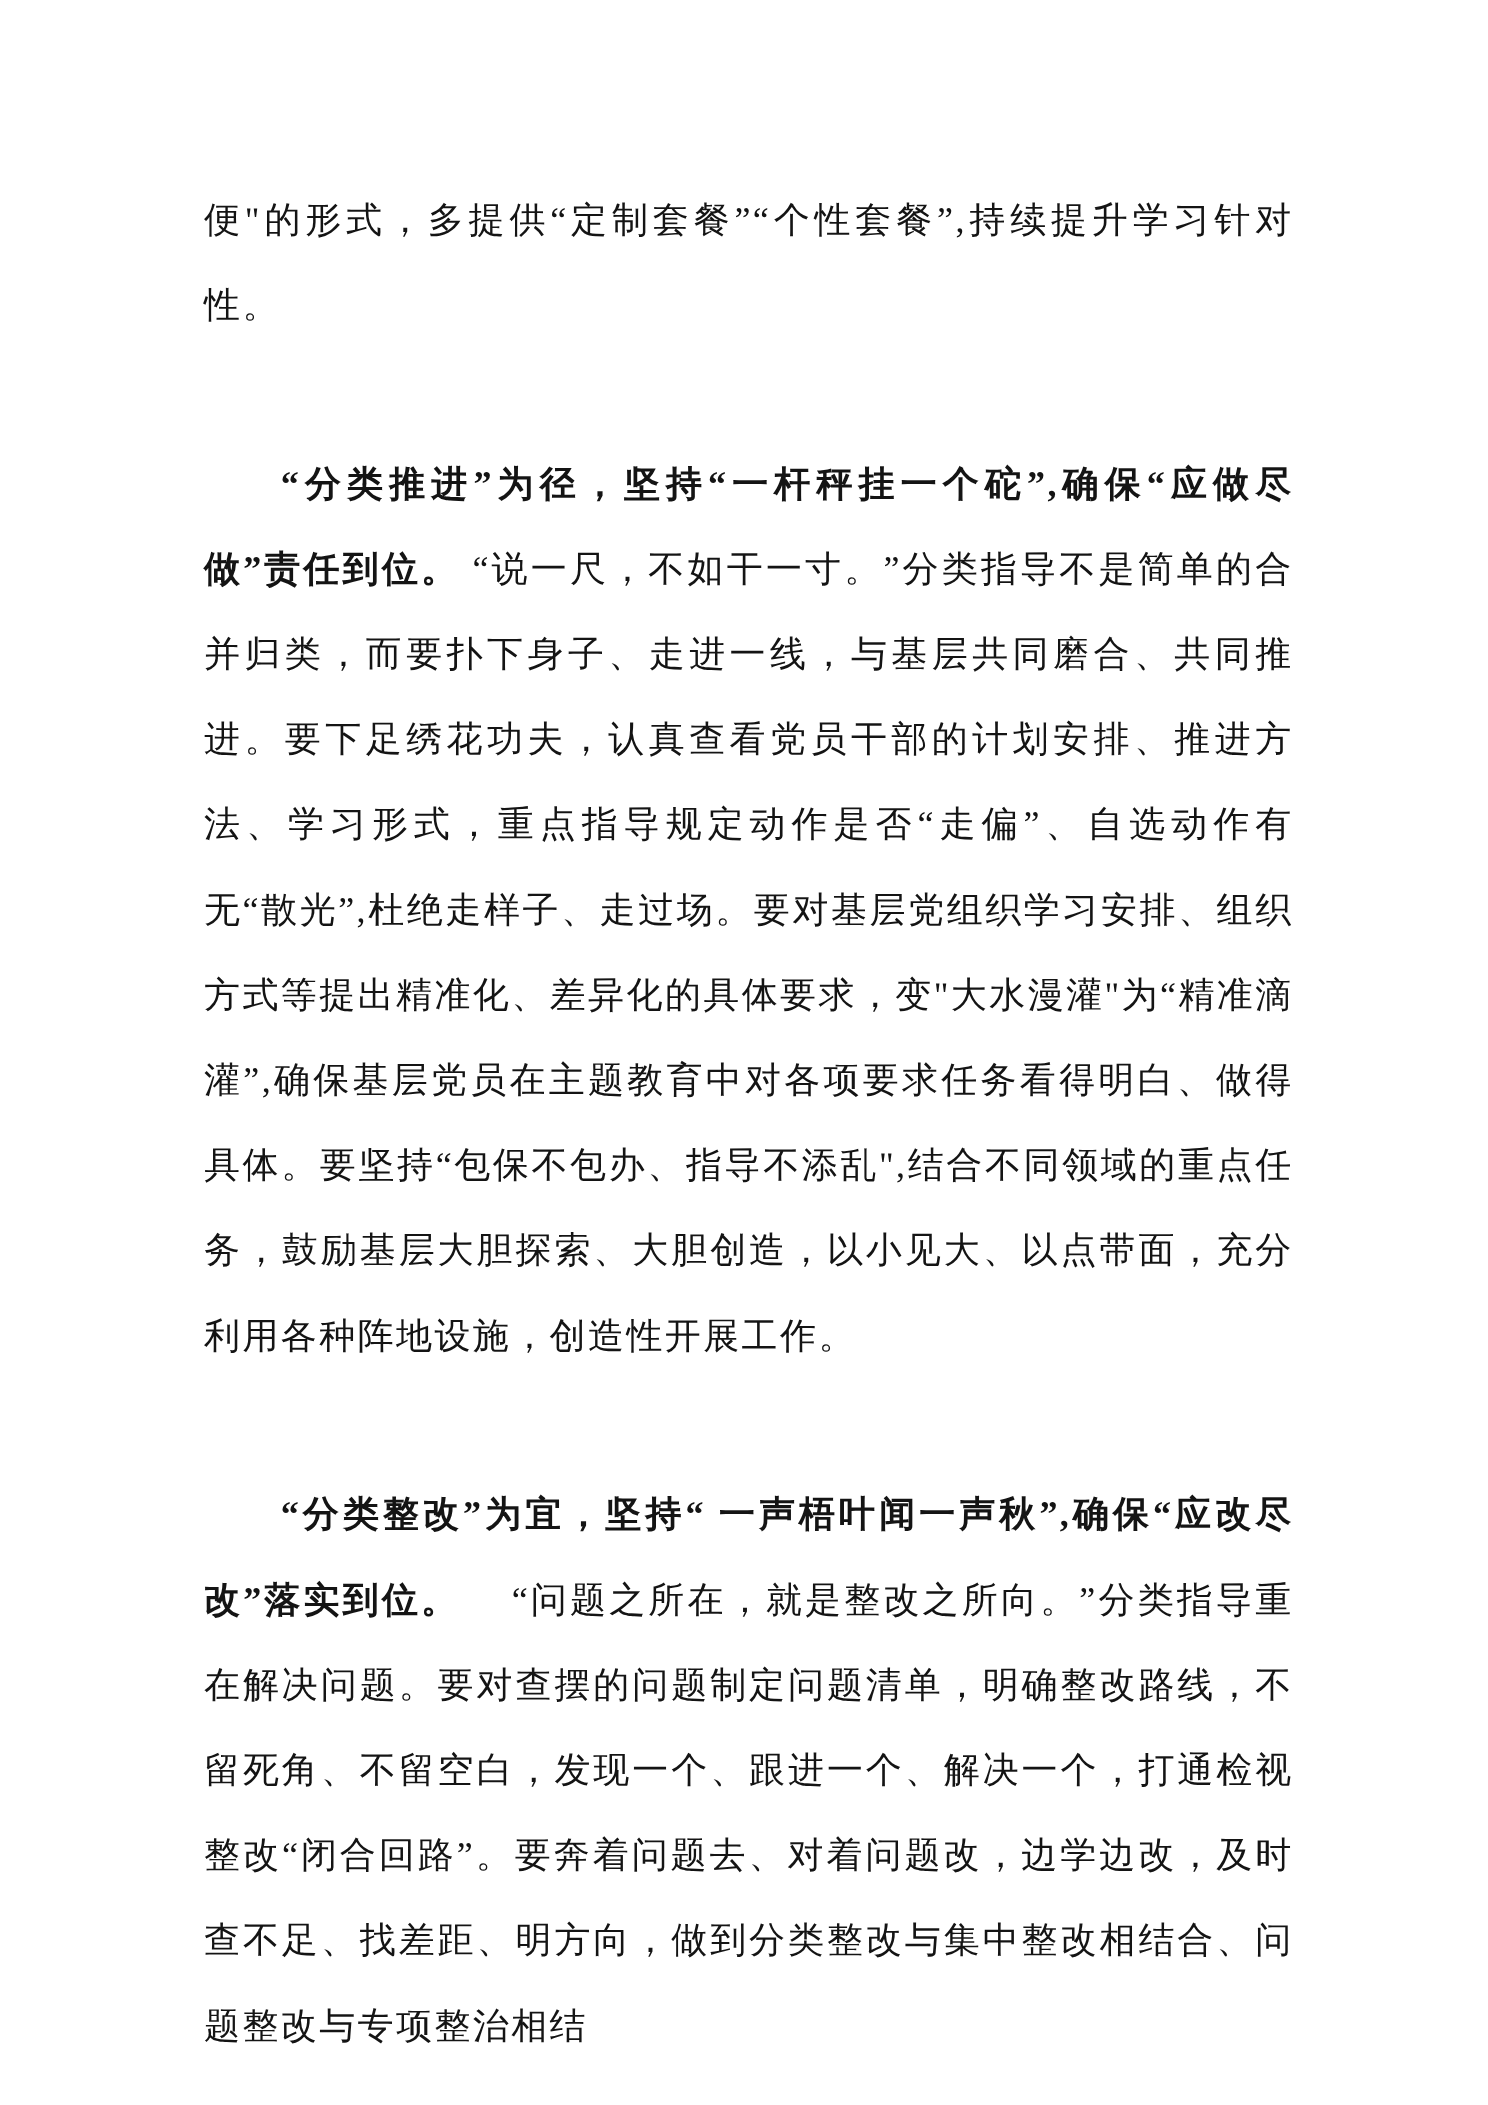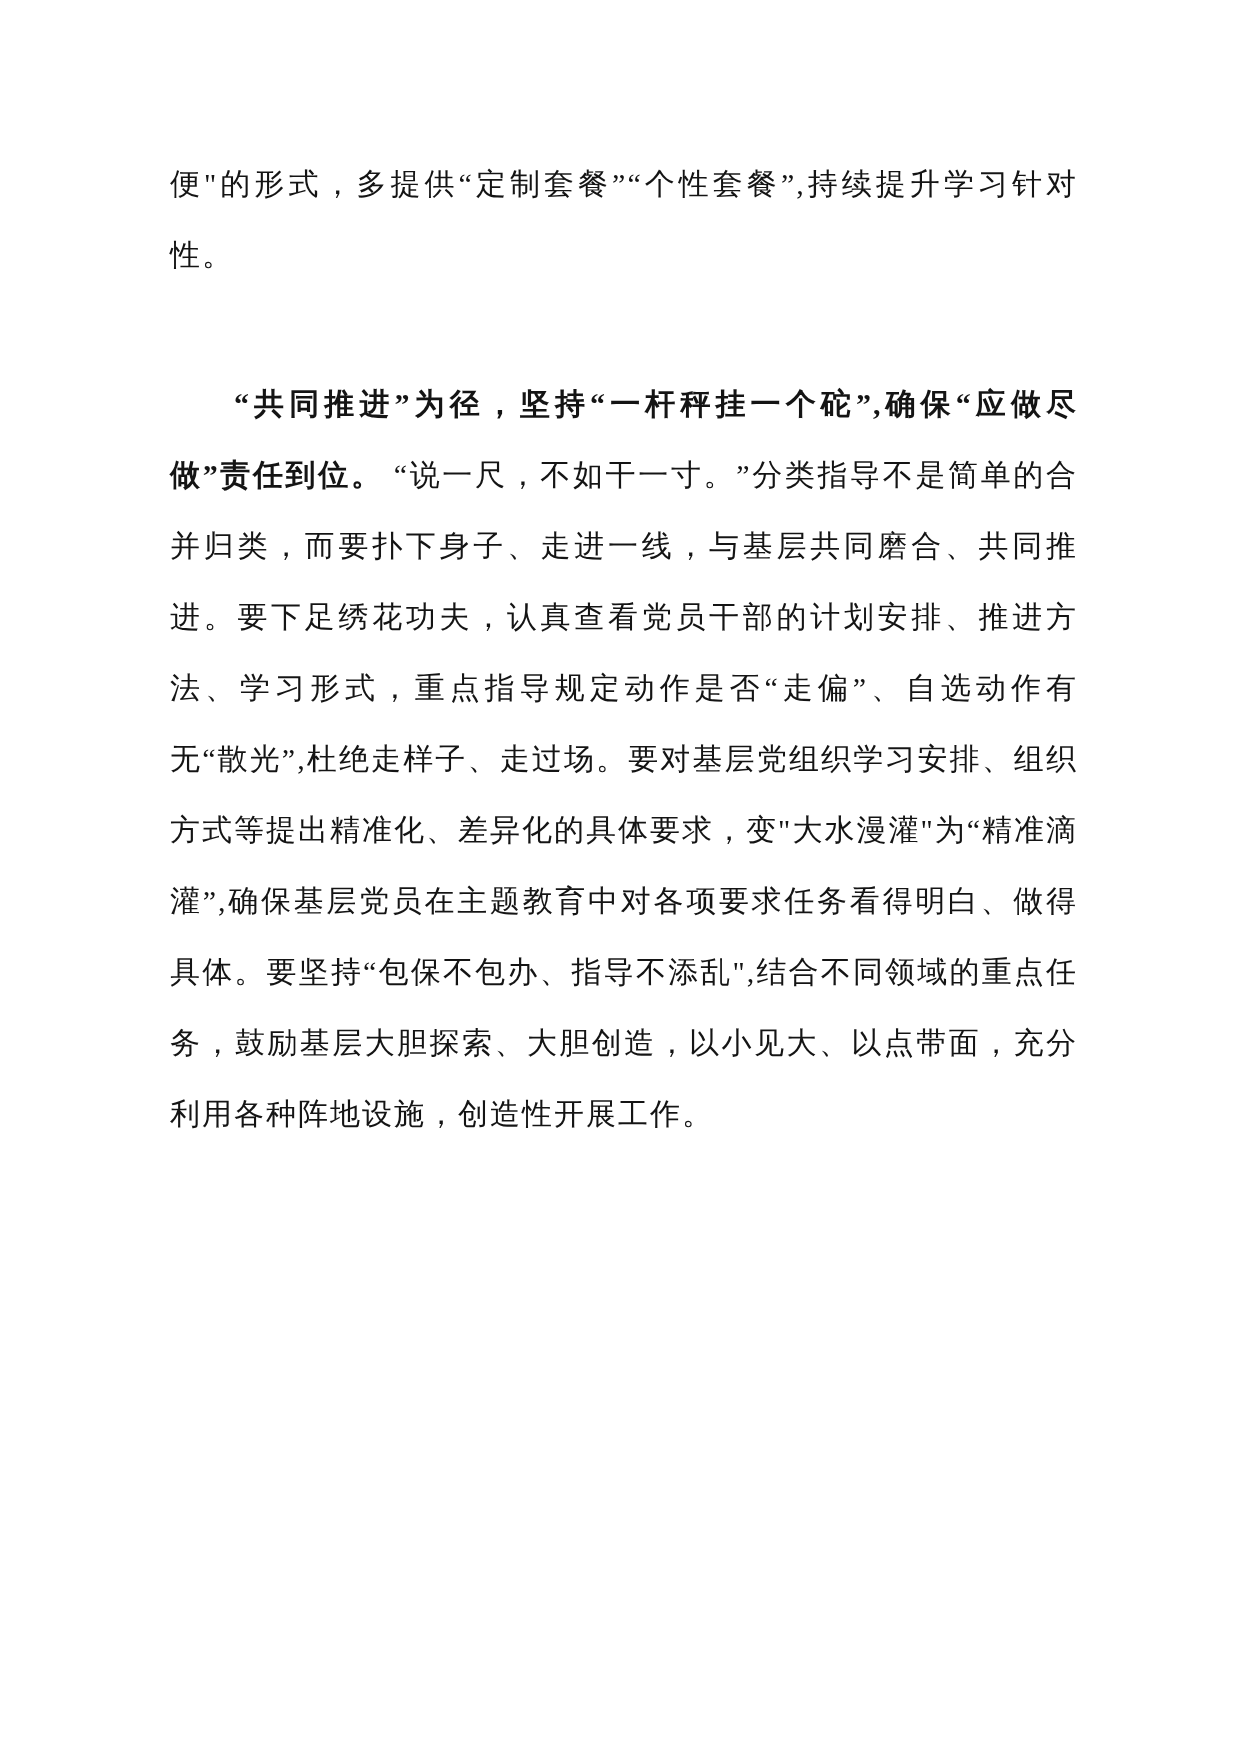--- a/index.html
+++ b/index.html
@@ -44,18 +44,22 @@
 </head>
 <body>
 
 <div class="page">
 
   <p class="para">
     <span class="body-text">便"的形式，多提供“定制套餐”“个性套餐”,持续提升学习针对性。</span>
   </p>
 
   <p class="para indent">
-    <span class="lead">“共同推进”为径，坚持“一杆秤挂一个砣”,确保“应做尽做”责任到位。</span>
+    <span class="lead">“分类推进”为径，坚持“一杆秤挂一个砣”,确保“应做尽做”责任到位。</span>
     <span class="body-text">“说一尺，不如干一寸。”分类指导不是简单的合并归类，而要扑下身子、走进一线，与基层共同磨合、共同推进。要下足绣花功夫，认真查看党员干部的计划安排、推进方法、学习形式，重点指导规定动作是否“走偏”、自选动作有无“散光”,杜绝走样子、走过场。要对基层党组织学习安排、组织方式等提出精准化、差异化的具体要求，变"大水漫灌"为“精准滴灌”,确保基层党员在主题教育中对各项要求任务看得明白、做得具体。要坚持“包保不包办、指导不添乱",结合不同领域的重点任务，鼓励基层大胆探索、大胆创造，以小见大、以点带面，充分利用各种阵地设施，创造性开展工作。</span>
   </p>
 
+  <p class="para indent">
+    <span class="lead">“分类整改”为宜，坚持“ 一声梧叶闻一声秋”,确保“应改尽改”落实到位。</span>
+    <span class="body-text">　“问题之所在，就是整改之所向。”分类指导重在解决问题。要对查摆的问题制定问题清单，明确整改路线，不留死角、不留空白，发现一个、跟进一个、解决一个，打通检视整改“闭合回路”。要奔着问题去、对着问题改，边学边改，及时查不足、找差距、明方向，做到分类整改与集中整改相结合、问题整改与专项整治相结</span>
+  </p>
 
 </div>
 
 </body></html>

